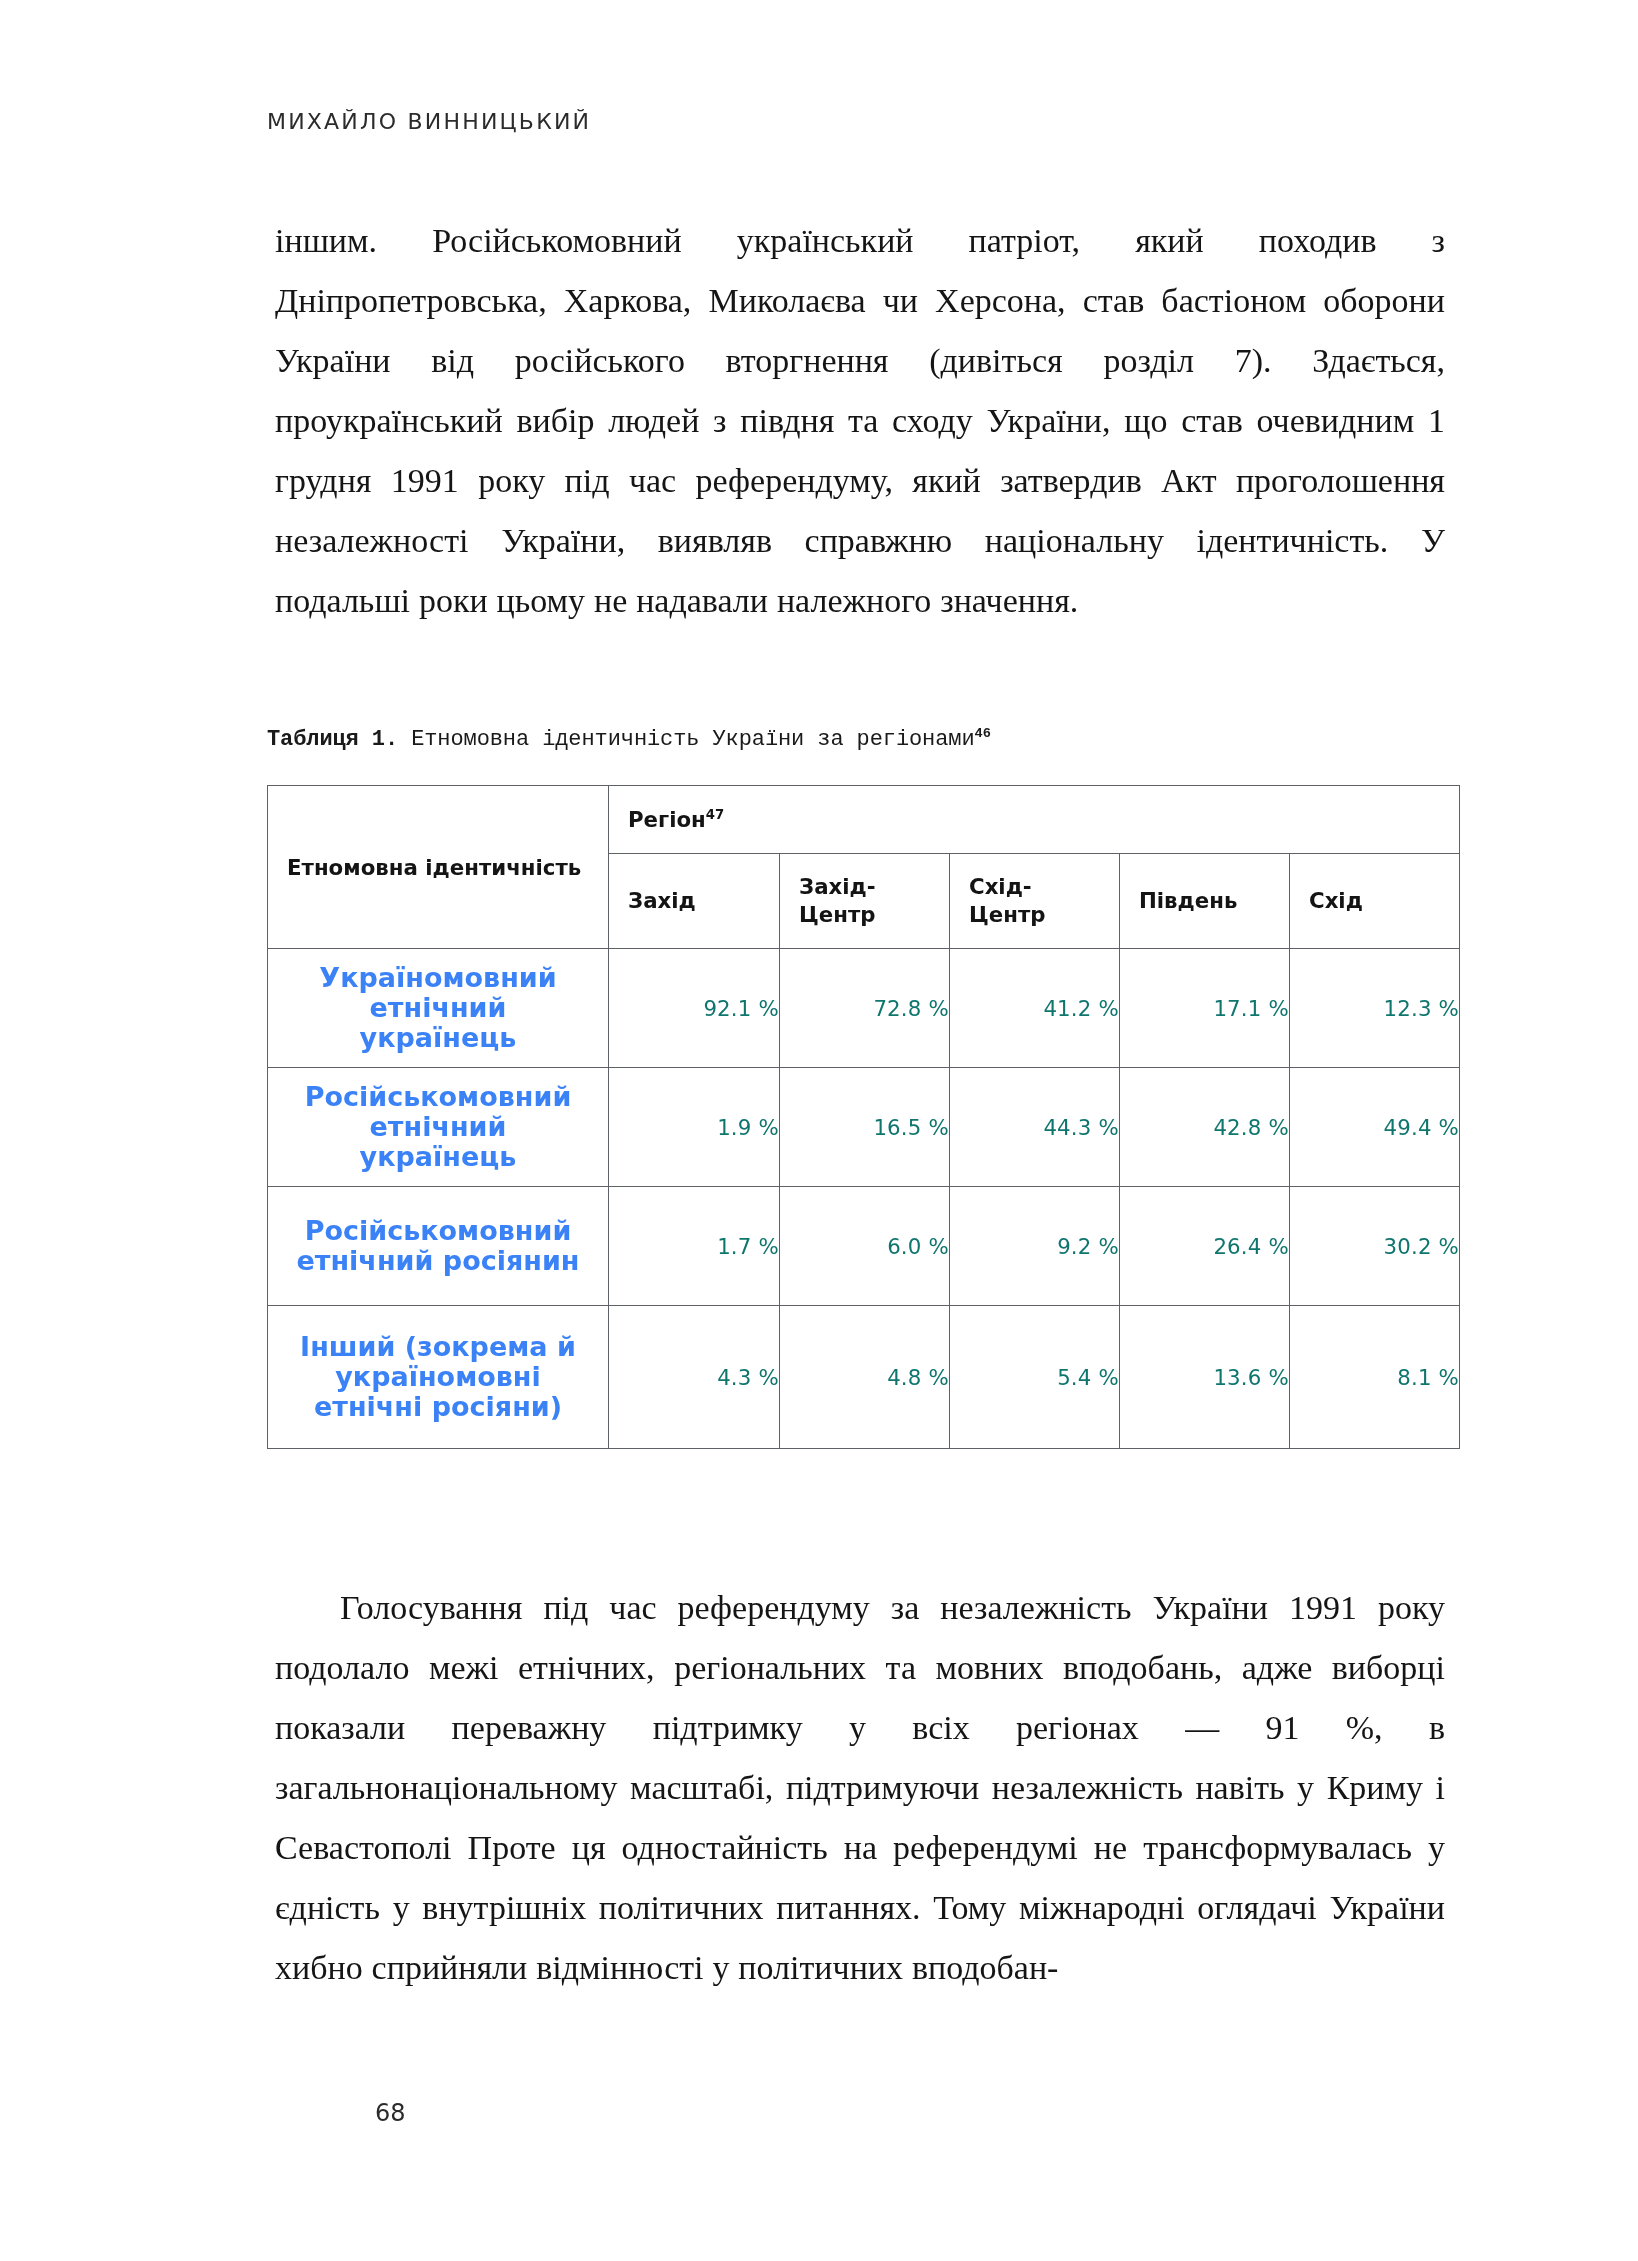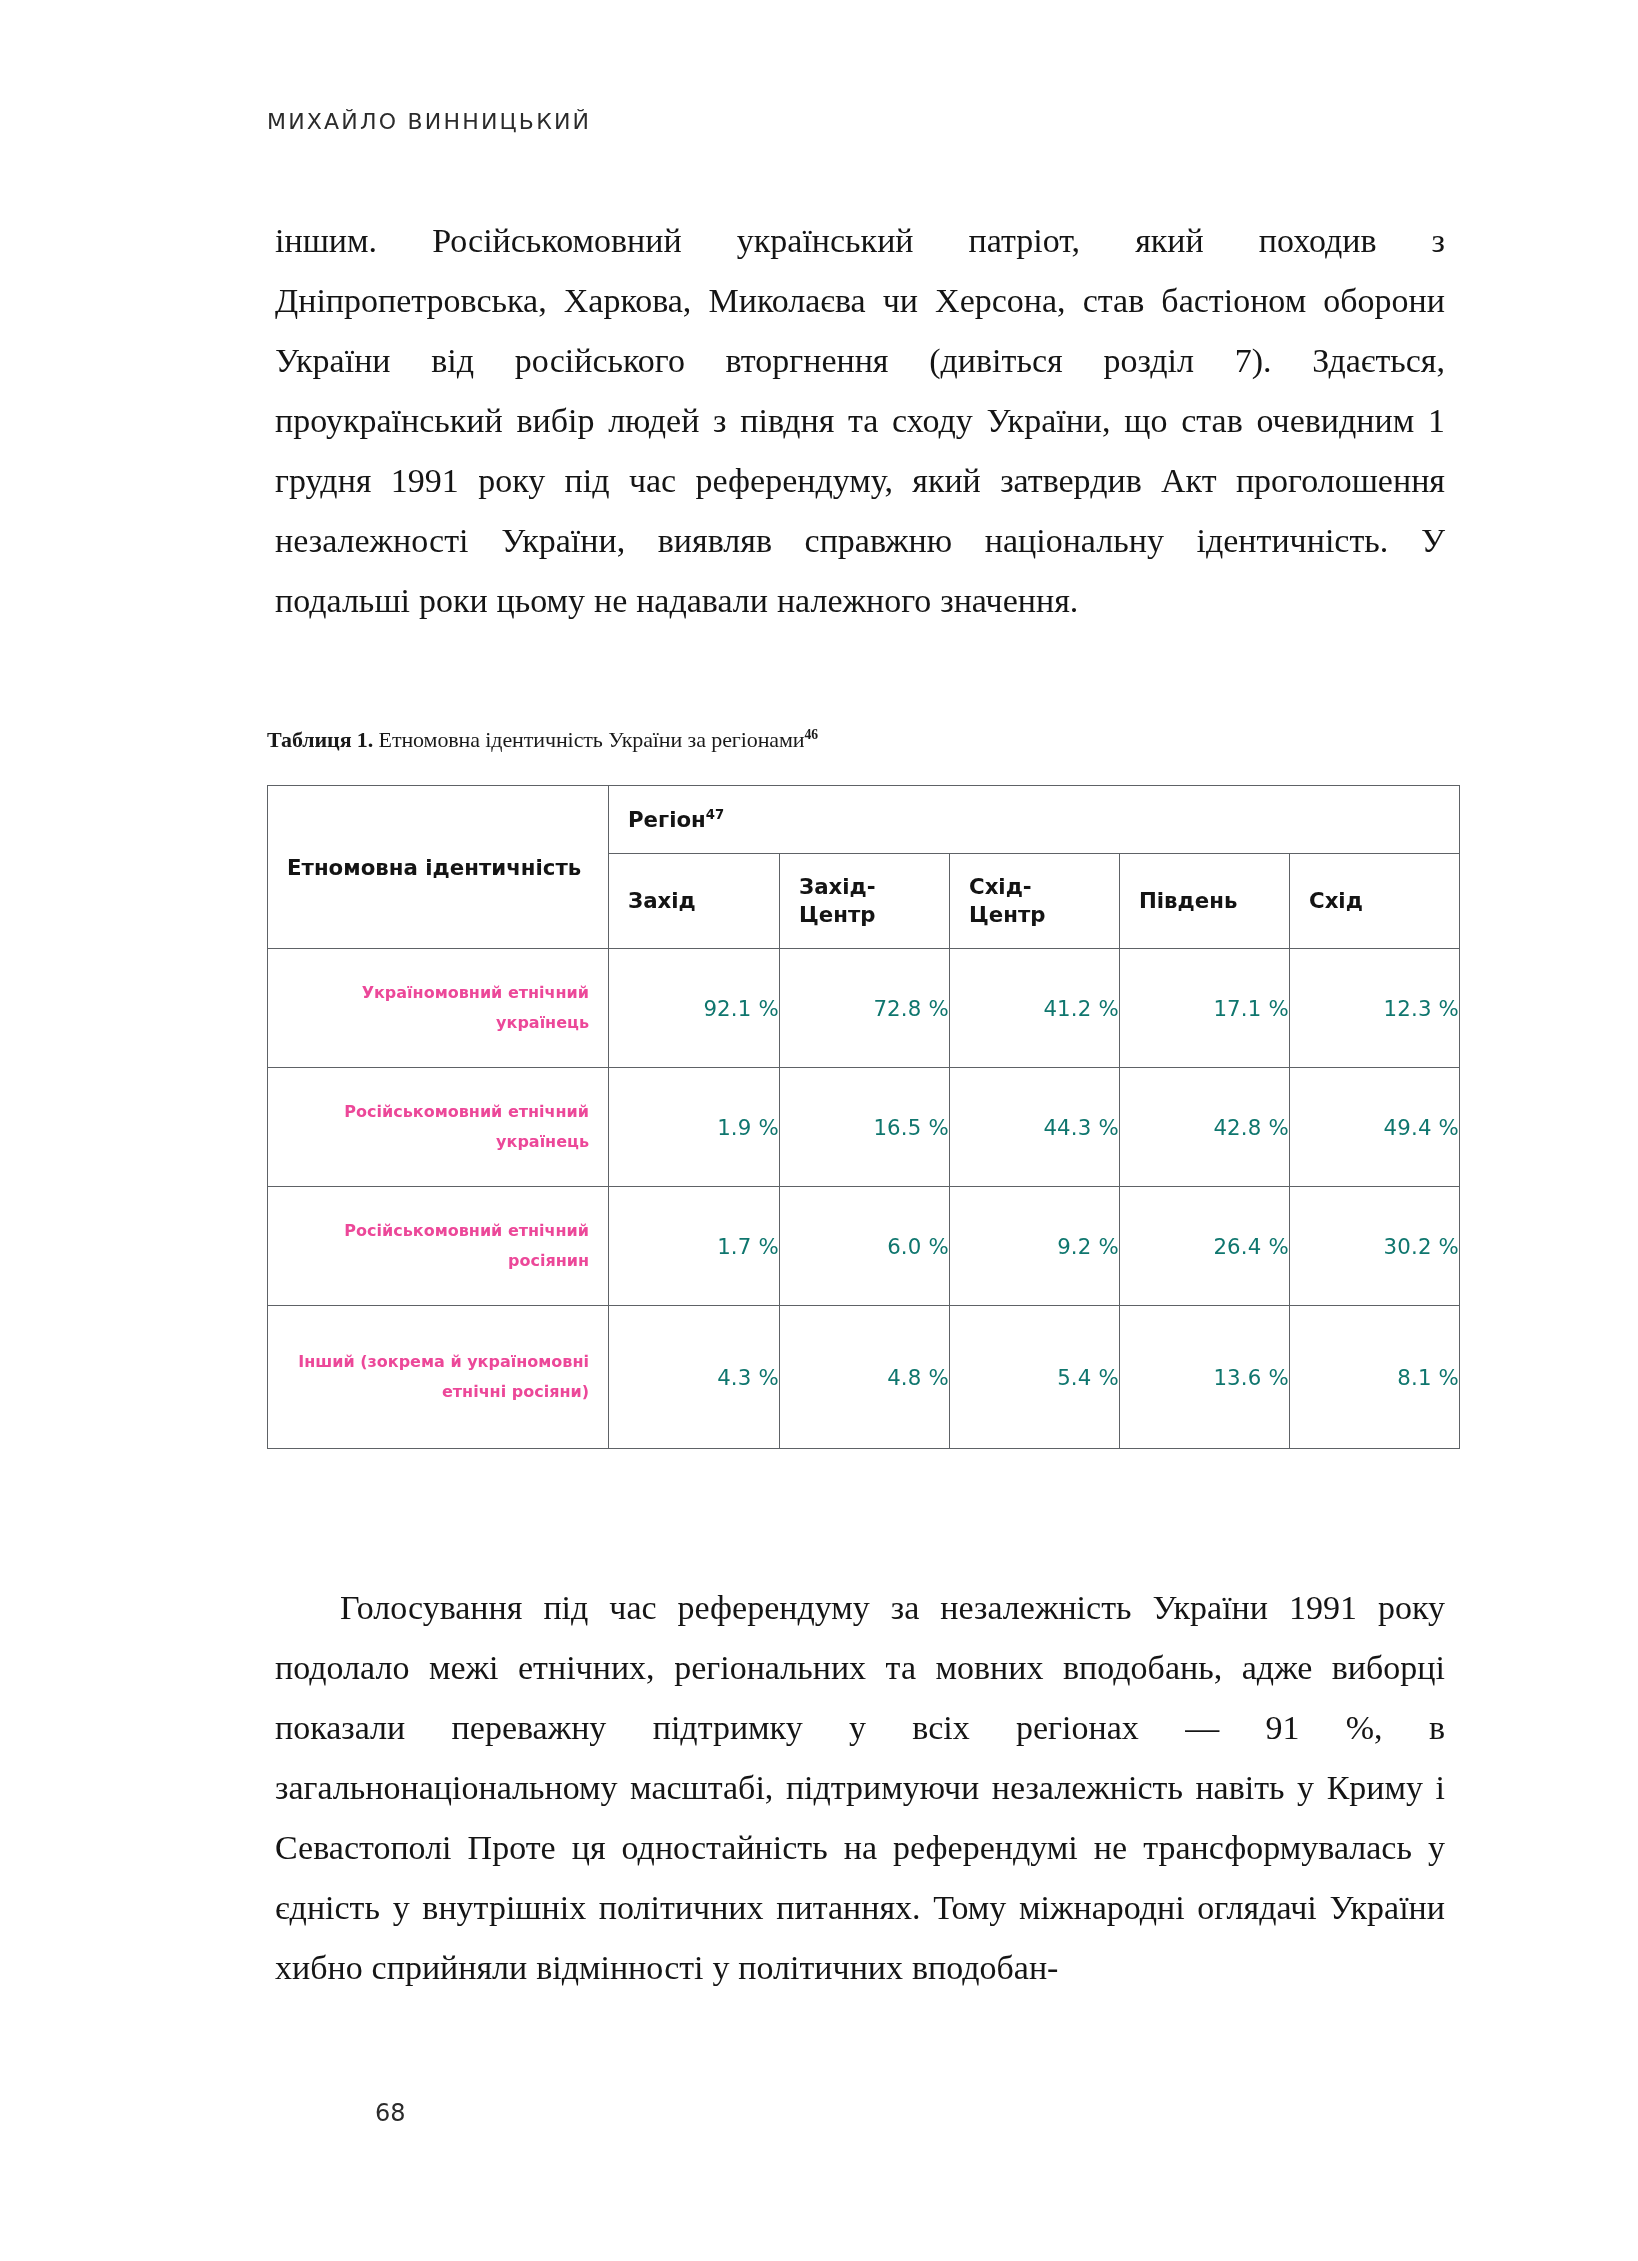--- a/index.html
+++ b/index.html
@@ -53,21 +53,21 @@
     color: #151515;
     hyphens: manual;
   }
   p.body-text.indent { text-indent: 65px; }
 
   
   .table-caption {
     position: absolute;
     left: 267px;
     top: 727px;
-    font-family: Liberation Serif, serif;
+    font-family: Liberation Mono, monospace;
     font-size: 22px;
     color: #1a1a1a;
     white-space: nowrap;
     letter-spacing: -0.1px;
   }
   .table-caption .label { font-weight: 700; }
   sup.fn {
     font-size: 0.62em;
     vertical-align: super;
     line-height: 0;
@@ -114,25 +114,25 @@
   }
   th.region-col {
     text-align: left;
     font-weight: 700;
     font-size: 21.3px;
     line-height: 28px;
     color: #141414;
     height: 94px;
   }
   td.row-label {
-    text-align: right;
-    font-weight: 700;
-    font-size: 16px;
+    text-align: center;
+    font-weight: 700;
+    font-size: 27px;
     line-height: 30px;
-    color: #ec4899;
+    color: #3b82f6;
   }
   td.value {
     text-align: right;
     font-weight: 400;
     font-size: 21.3px;
     color: #0f766e;
     letter-spacing: 0.2px;
   }
   tr.data-row { height: 119px; }
   tr.data-row.tall { height: 143px; }

